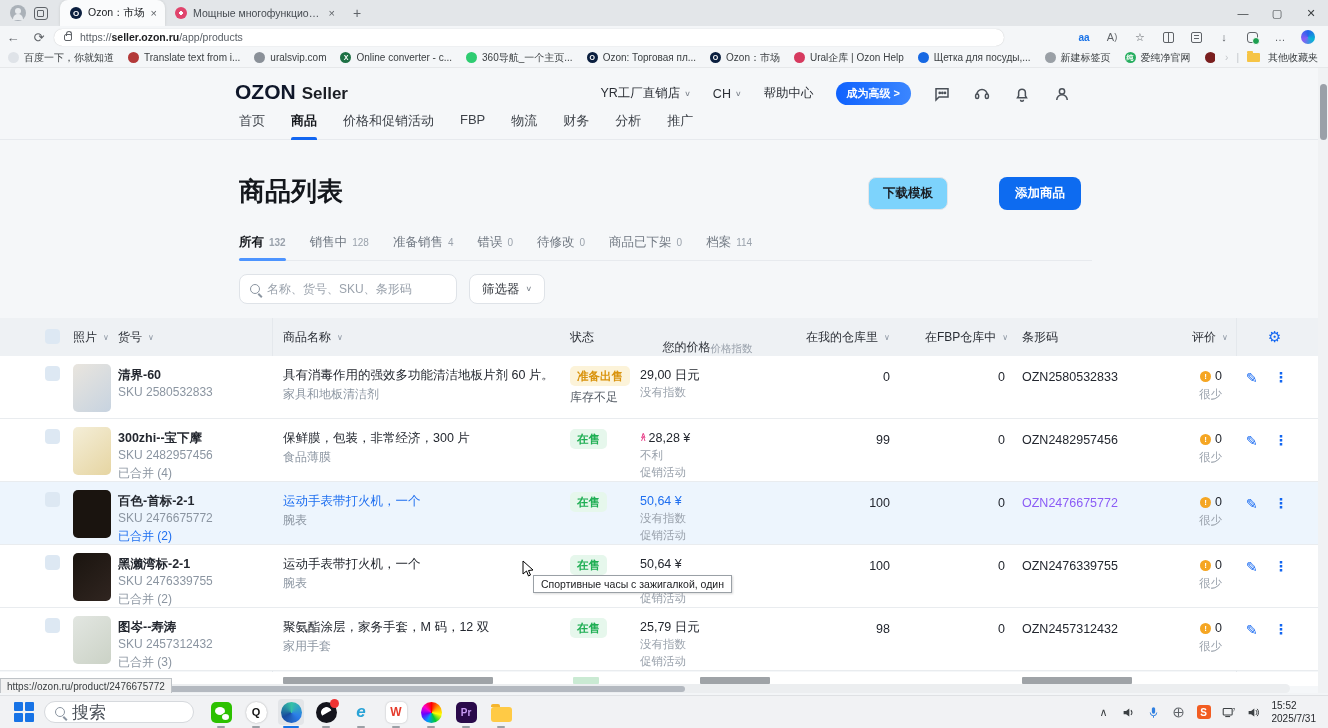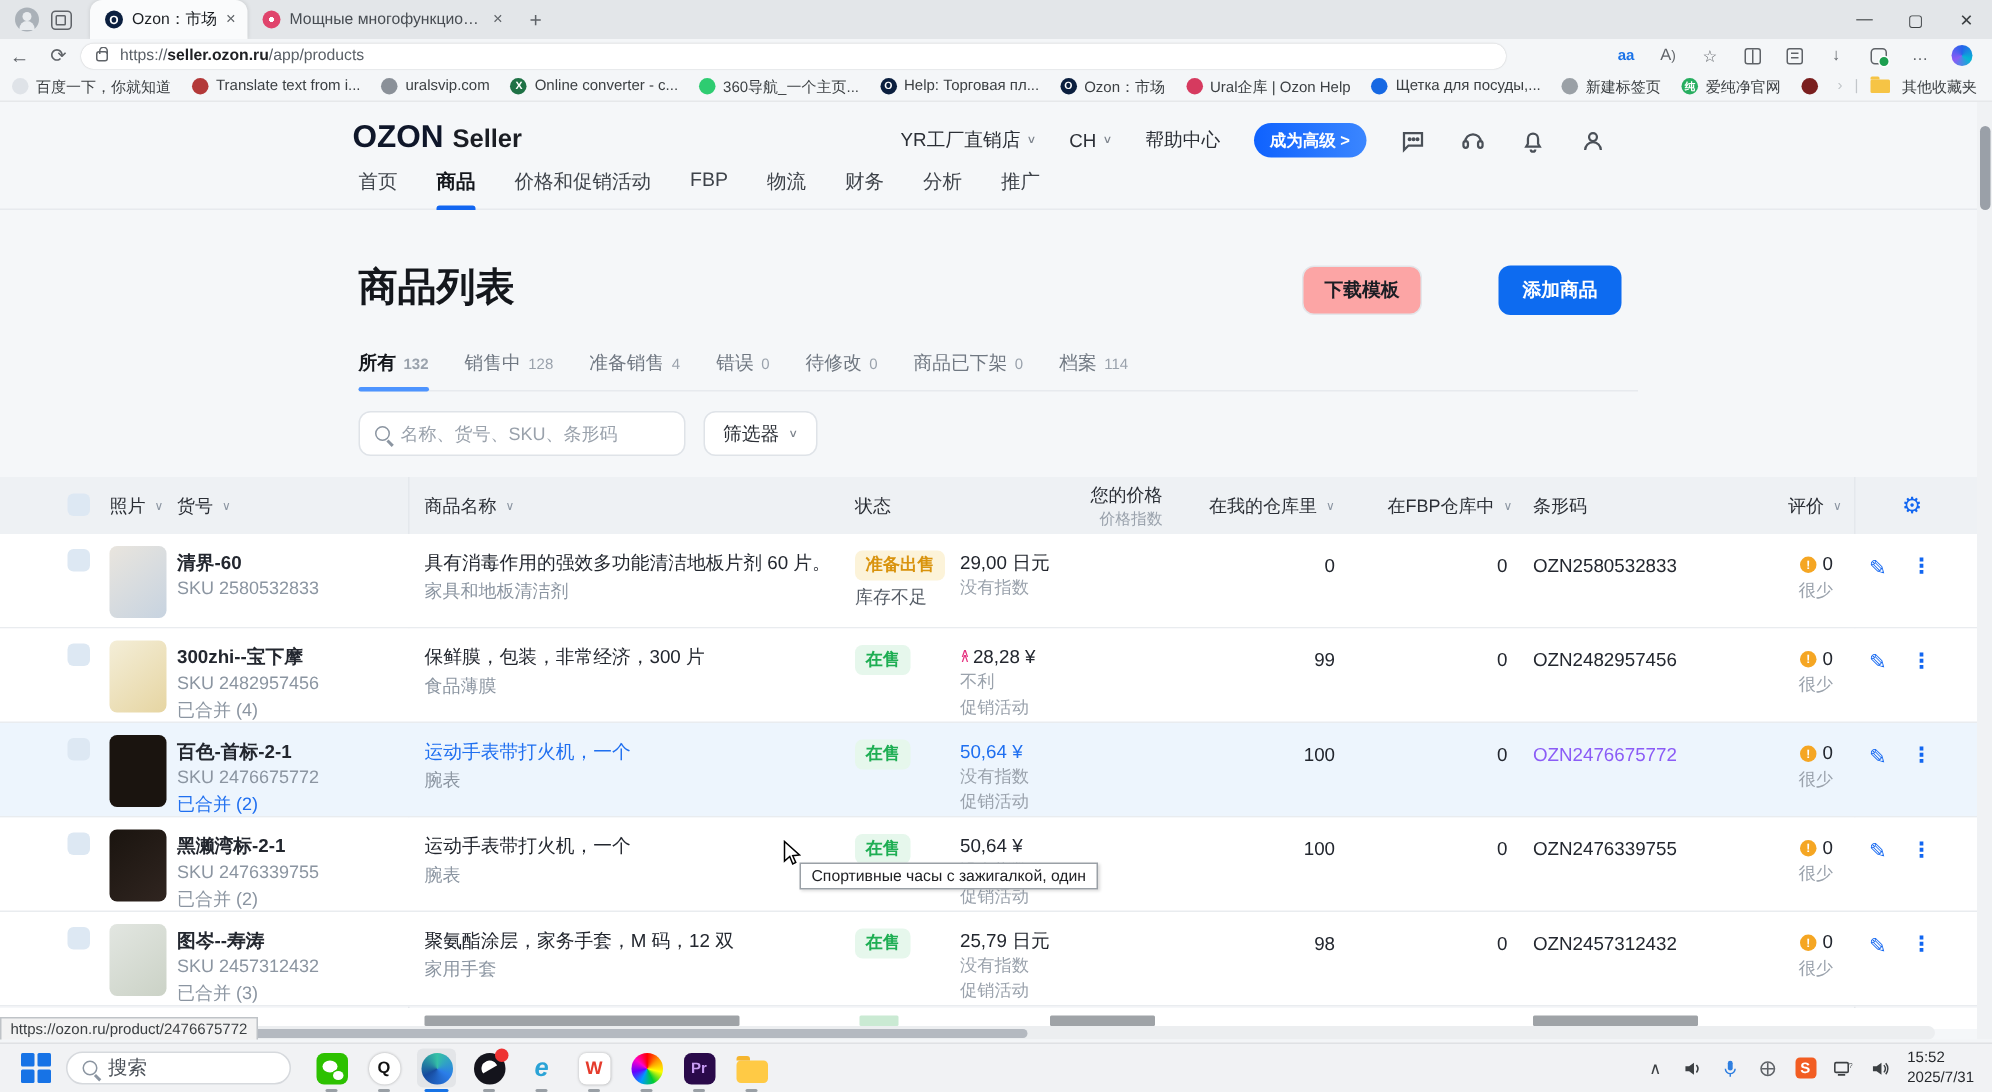--- a/index.html
+++ b/index.html
@@ -62,40 +62,40 @@
   .btn-premium { background:linear-gradient(90deg,#0f62fe,#3b86ff); color:#fff; font-size:11px; padding:4px 11px; border-radius:12px; font-weight:bold; }
   .hd-ic { width:18px; height:18px; color:#4a5058; }
   .hd-ic svg { width:100%; height:100%; }
   .seller-nav { position:absolute; left:0; top:44px; width:1318px; height:28px; border-bottom:1px solid #e7eaee; }
   .nav-items { position:absolute; left:239px; top:0; display:flex; gap:26px; font-size:13px; color:#3e434a; height:28px; }
   .nav-it { position:relative; padding-bottom:10px; }
   .nav-it.active { font-weight:bold; color:#14171c; }
   .nav-it.active::after { content:""; position:absolute; left:0; right:0; bottom:0; height:3px; background:#1266f1; border-radius:2px 2px 0 0; }
 
   .page-title { position:absolute; left:239px; top:106px; font-size:26px; font-weight:800; color:#14171c; }
-  .btn-dl { position:absolute; right:380px; top:109px; background:#fca5a5; border:1px solid #e3e6ea; color:#1b1e24; font-size:12.5px; font-weight:bold; padding:7px 14px; border-radius:8px; }
+  .btn-dl { position:absolute; right:380px; top:109px; background:#7dd3fc; border:1px solid #e3e6ea; color:#1b1e24; font-size:12.5px; font-weight:bold; padding:7px 14px; border-radius:8px; }
   .btn-add { position:absolute; right:247px; top:109px; background:#0d6bf0; color:#fff; font-size:12.5px; font-weight:bold; padding:8px 16px; border-radius:8px; }
 
   .filter-tabs { position:absolute; left:239px; top:166px; width:853px; display:flex; gap:24px; font-size:12.5px; color:#707882; border-bottom:1px solid #e7eaee; padding-bottom:9px; }
   .ftab { display:flex; gap:5px; align-items:baseline; position:relative; }
   .ftab .cnt { font-size:10px; color:#9aa2ac; }
   .ftab.active { color:#14171c; font-weight:bold; }
   .ftab.active::after { content:""; position:absolute; left:0; right:0; bottom:-10px; height:3px; background:#4d94ff; border-radius:2px; }
 
   .search-row { position:absolute; left:239px; top:206px; display:flex; gap:12px; }
   .search-box { width:218px; height:30px; background:#fff; border:1px solid #dfe3e8; border-radius:8px; display:flex; align-items:center; padding:0 10px; gap:7px; color:#9aa2ac; font-size:12px; }
   .mag { width:10px; height:10px; border:1.6px solid #8b95a1; border-radius:50%; position:relative; flex:none; }
   .mag::after { content:""; position:absolute; left:8px; top:8px; width:5px; height:1.6px; background:#8b95a1; transform:rotate(45deg); transform-origin:0 0; }
   .btn-filter { height:30px; background:#fff; border:1px solid #dfe3e8; border-radius:8px; display:flex; align-items:center; gap:6px; padding:0 12px; font-size:12.5px; color:#2b2f36; }
 
   
   .thead { position:absolute; left:0; top:250px; width:1318px; height:38px; background:#eef1f4; font-size:12px; color:#2b2f36; }
   .tcell { position:absolute; top:0; display:flex; align-items:center; height:38px; gap:4px; }
   .sortable::after { content:"∨"; font-size:8px; color:#8b95a1; margin-left:2px; }
-  .h-price { flex-direction:column; align-items:flex-end; justify-content:center; gap:0; }
+  .h-price { flex-direction:row; align-items:flex-end; justify-content:center; gap:0; }
   .h-price .sub { font-size:10.5px; color:#9aa2ac; }
   .gear { color:#1266f1; font-size:15px; }
 
   .rows { position:absolute; left:0; top:288px; width:1318px; }
   .trow { position:relative; width:1318px; height:63px; background:#fff; border-bottom:1px solid #e9ecef; }
   .trow.hl { background:#edf5fd; }
   .rcell { position:absolute; font-size:12.5px; color:#23272f; }
   .cb { position:absolute; left:45px; top:10px; width:15px; height:15px; border-radius:4px; background:#dde8f3; }
   .thumb { position:absolute; left:73px; top:8px; width:38px; height:48px; border-radius:5px; }
   .c-article { left:118px; top:10px; width:150px; line-height:1.45; }
@@ -136,21 +136,21 @@
   .vscroll .thumb { position:absolute; left:1.5px; top:16px; width:7px; height:56px; background:#9aa0a8; border-radius:4px; }
   .status-chip { position:absolute; left:0; top:610px; background:#f2f2f2; border:1px solid #bfc3c7; font-size:10px; color:#3c4043; padding:2px 6px; }
 
   .tooltip { position:absolute; left:533px; top:507px; background:#fff; border:1px solid #9aa0a6; font-size:10.5px; color:#202124; padding:2px 7px; white-space:nowrap; box-shadow:1px 1px 2px rgba(0,0,0,.15); }
   .cursor { position:absolute; left:521px; top:492px; width:14px; height:18px; }
 
   
   .taskbar { position:absolute; left:0; top:695px; width:1328px; height:33px; background:#f1f2f4; border-top:1px solid #dfe1e4; display:flex; align-items:center; }
   .tb-start { width:20px; height:20px; margin:0 10px 0 14px; display:grid; grid-template-columns:9px 9px; grid-gap:1.5px; }
   .tb-start i { background:#1773e6; border-radius:1px; }
-  .tb-search { width:150px; height:22px; background:#fff; border:1px solid #d6d9dd; border-radius:12px; display:flex; align-items:center; gap:7px; padding:0 10px; font-size:13px; color:#4a5058; margin-right:14px; }
+  .tb-search { width:150px; height:22px; background:#fff; border:1px solid #d6d9dd; border-radius:12px; display:flex; align-items:center; gap:7px; padding:0 10px; font-size:17px; color:#4a5058; margin-right:14px; }
   .tb-apps { display:flex; gap:9px; align-items:center; }
   .tb-app { width:26px; height:26px; border-radius:4px; display:flex; align-items:center; justify-content:center; position:relative; }
   .tb-app::after { content:""; position:absolute; bottom:-3px; left:9px; right:9px; height:2.5px; border-radius:2px; background:#9aa0a6; }
   .tb-app.active { background:#e3e5e8; }
   .tb-app.active::after { background:#1773e6; left:5px; right:5px; }
   .ap { width:21px; height:21px; border-radius:5px; display:flex; align-items:center; justify-content:center; font-weight:bold; color:#fff; font-size:11px; }
   .ap-wechat { background:#2dc100; position:relative; }
   .ap-wechat::before { content:""; position:absolute; left:4px; top:5px; width:10px; height:8px; background:#fff; border-radius:50%; }
   .ap-wechat::after { content:""; position:absolute; right:3px; bottom:3px; width:7px; height:6px; background:#fff; border-radius:50%; box-shadow:0 0 0 1px #2dc100; }
   .ap-qq { background:#fff; color:#111; border-radius:50%; box-shadow:0 0 2px rgba(0,0,0,.3); }
@@ -245,21 +245,21 @@
       <span class="bm-label">Online converter - c...</span>
     </div>
 
     <div class="bm">
       <span class="bm-ico" style="background: rgb(46, 204, 113);"></span>
       <span class="bm-label">360导航_一个主页...</span>
     </div>
 
     <div class="bm">
       <span class="bm-ico" style="background: rgb(11, 31, 63);">O</span>
-      <span class="bm-label">Help: Торговая пл...</span>
+      <span class="bm-label">Ozon: Торговая пл...</span>
     </div>
 
     <div class="bm">
       <span class="bm-ico" style="background: rgb(11, 31, 63);">O</span>
       <span class="bm-label">Ozon：市场</span>
     </div>
 
     <div class="bm">
       <span class="bm-ico" style="background: rgb(214, 58, 95);"></span>
       <span class="bm-label">Ural企库 | Ozon Help</span>

